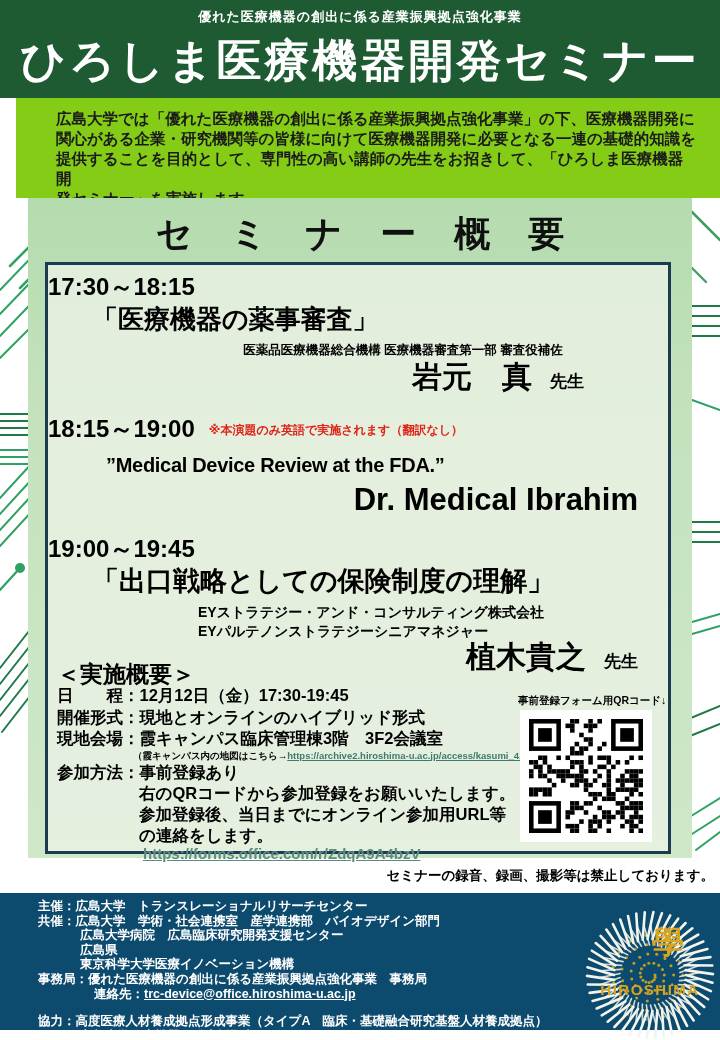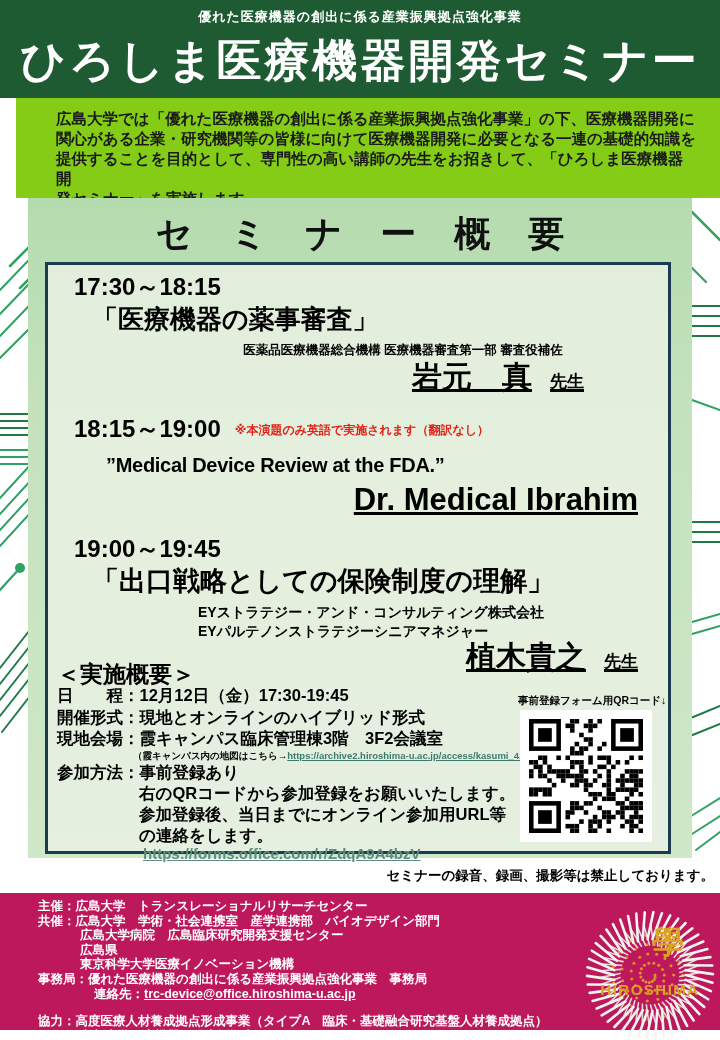--- a/index.html
+++ b/index.html
@@ -20,27 +20,27 @@
   .stage{position:absolute;top:198px;left:0;width:720px;height:695px;}
   .deco{position:absolute;top:0;left:0;pointer-events:none;}
   .panel{position:absolute;left:28px;top:0;width:664px;height:660px;
          background:linear-gradient(180deg,#b4dbae 0%,#c3e2bc 30%,#cfe8c8 100%);}
   .panel-heading{position:relative;margin-top:12px;text-align:center;font-size:36px;font-weight:bold;color:#101010;
                  letter-spacing:38px;text-indent:38px;white-space:nowrap;}
   .inner-box{position:absolute;left:17px;top:64px;width:626px;height:592px;box-sizing:border-box;
              border:3px solid #1d3b50;background:rgba(233,241,227,0.84);}
 
   
-  .time-row{padding-left:26px;font-size:24px;font-weight:bold;color:#000;line-height:28px;}
+  .time-row{font-size:24px;font-weight:bold;color:#000;line-height:28px;}
   .red-note{font-size:12px;color:#df2317;font-weight:bold;margin-left:14px;position:relative;top:-3px;}
   .s-title{padding-left:44px;font-size:26px;font-weight:bold;color:#000;line-height:32px;margin-top:2px;}
   .s-title-en{padding-left:58px;font-size:20px;letter-spacing:-0.3px;}
   .s-affil{font-size:12.5px;font-weight:bold;color:#000;text-align:center;padding-left:90px;margin-top:7px;line-height:16px;}
   .s-affil-left{font-size:14px;font-weight:bold;color:#000;text-align:left;padding-left:150px;margin-top:6px;line-height:19px;}
-  .s-speaker{text-align:right;font-size:30px;font-weight:bold;color:#000;line-height:36px;margin-top:1px;text-decoration:underline;}
+  .s-speaker{text-align:right;font-size:30px;font-weight:bold;color:#000;line-height:36px;margin-top:1px;}
   .s-speaker .honorific{font-size:17px;margin-left:18px;}
   .pad-r1{padding-right:84px;} .pad-r2{padding-right:30px;} .pad-r3{padding-right:30px;}
   .sess1{padding-top:8px;} .sess2{margin-top:15px;} .sess3{margin-top:17px;}
 
   
   .details{position:absolute;left:0;top:399px;width:480px;padding-left:9px;color:#000;}
   .d-heading{font-size:23px;font-weight:bold;line-height:21px;}
   .d-row{font-size:16.5px;font-weight:bold;line-height:21.5px;white-space:nowrap;}
   .d-label{display:inline-block;width:66px;text-align:justify;text-align-last:justify;}
   .d-map{font-size:9.5px;font-weight:bold;line-height:12px;padding-left:76px;white-space:nowrap;}
@@ -49,21 +49,21 @@
   .d-link{display:block;margin-top:0;padding-left:86px;font-size:15px;font-weight:bold;color:#5d8b80;line-height:15px;}
   a{text-decoration:underline;}
 
   
   .qr-wrap{position:absolute;right:12px;top:428px;width:140px;text-align:center;}
   .qr-label{font-size:10.5px;font-weight:bold;color:#000;line-height:14px;text-align:left;padding-left:2px;white-space:nowrap;}
   .qr-box{margin-top:3px;margin-left:4px;width:132px;height:132px;background:#ffffff;display:flex;align-items:center;justify-content:center;}
 
   
   .notice{position:absolute;top:867px;right:6px;font-size:13.5px;font-weight:bold;color:#000;}
-  .footer{position:absolute;top:893px;left:0;width:720px;height:137px;background:#be185d;color:#ffffff;}
+  .footer{position:absolute;top:893px;left:0;width:720px;height:137px;background:#0c4a6e;color:#ffffff;}
   .footer-text{position:absolute;left:38px;top:6px;font-size:12.5px;line-height:14.6px;font-weight:bold;white-space:nowrap;}
   .f-ind1{padding-left:42px;} .f-ind2{padding-left:56px;}
   .f-gap{height:13px;}
   .email{color:#ffffff;}
   .logo{position:absolute;right:2px;top:12px;}
 </style>
 </head>
 <body>
 
 <div class="page">

